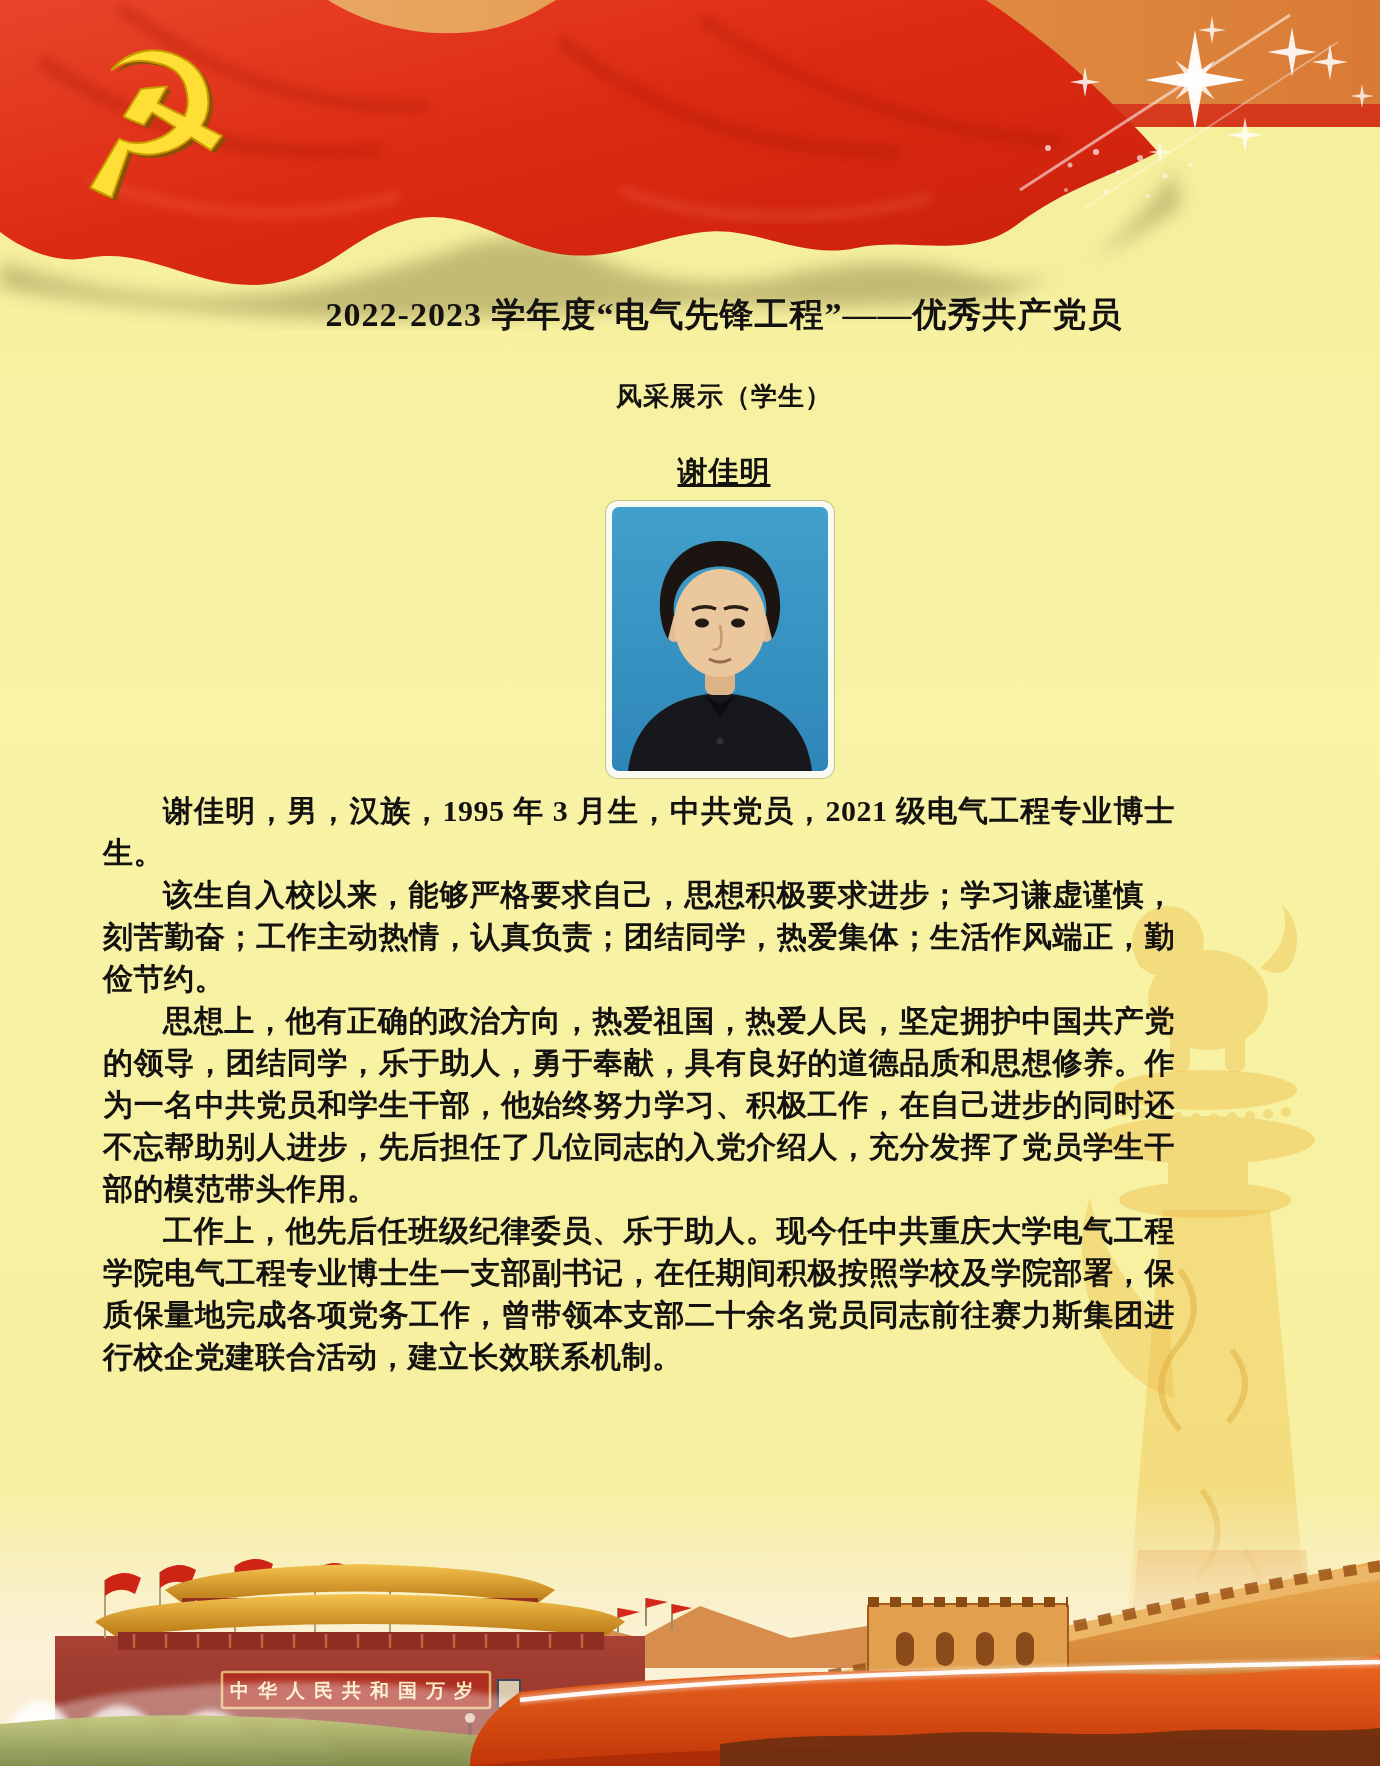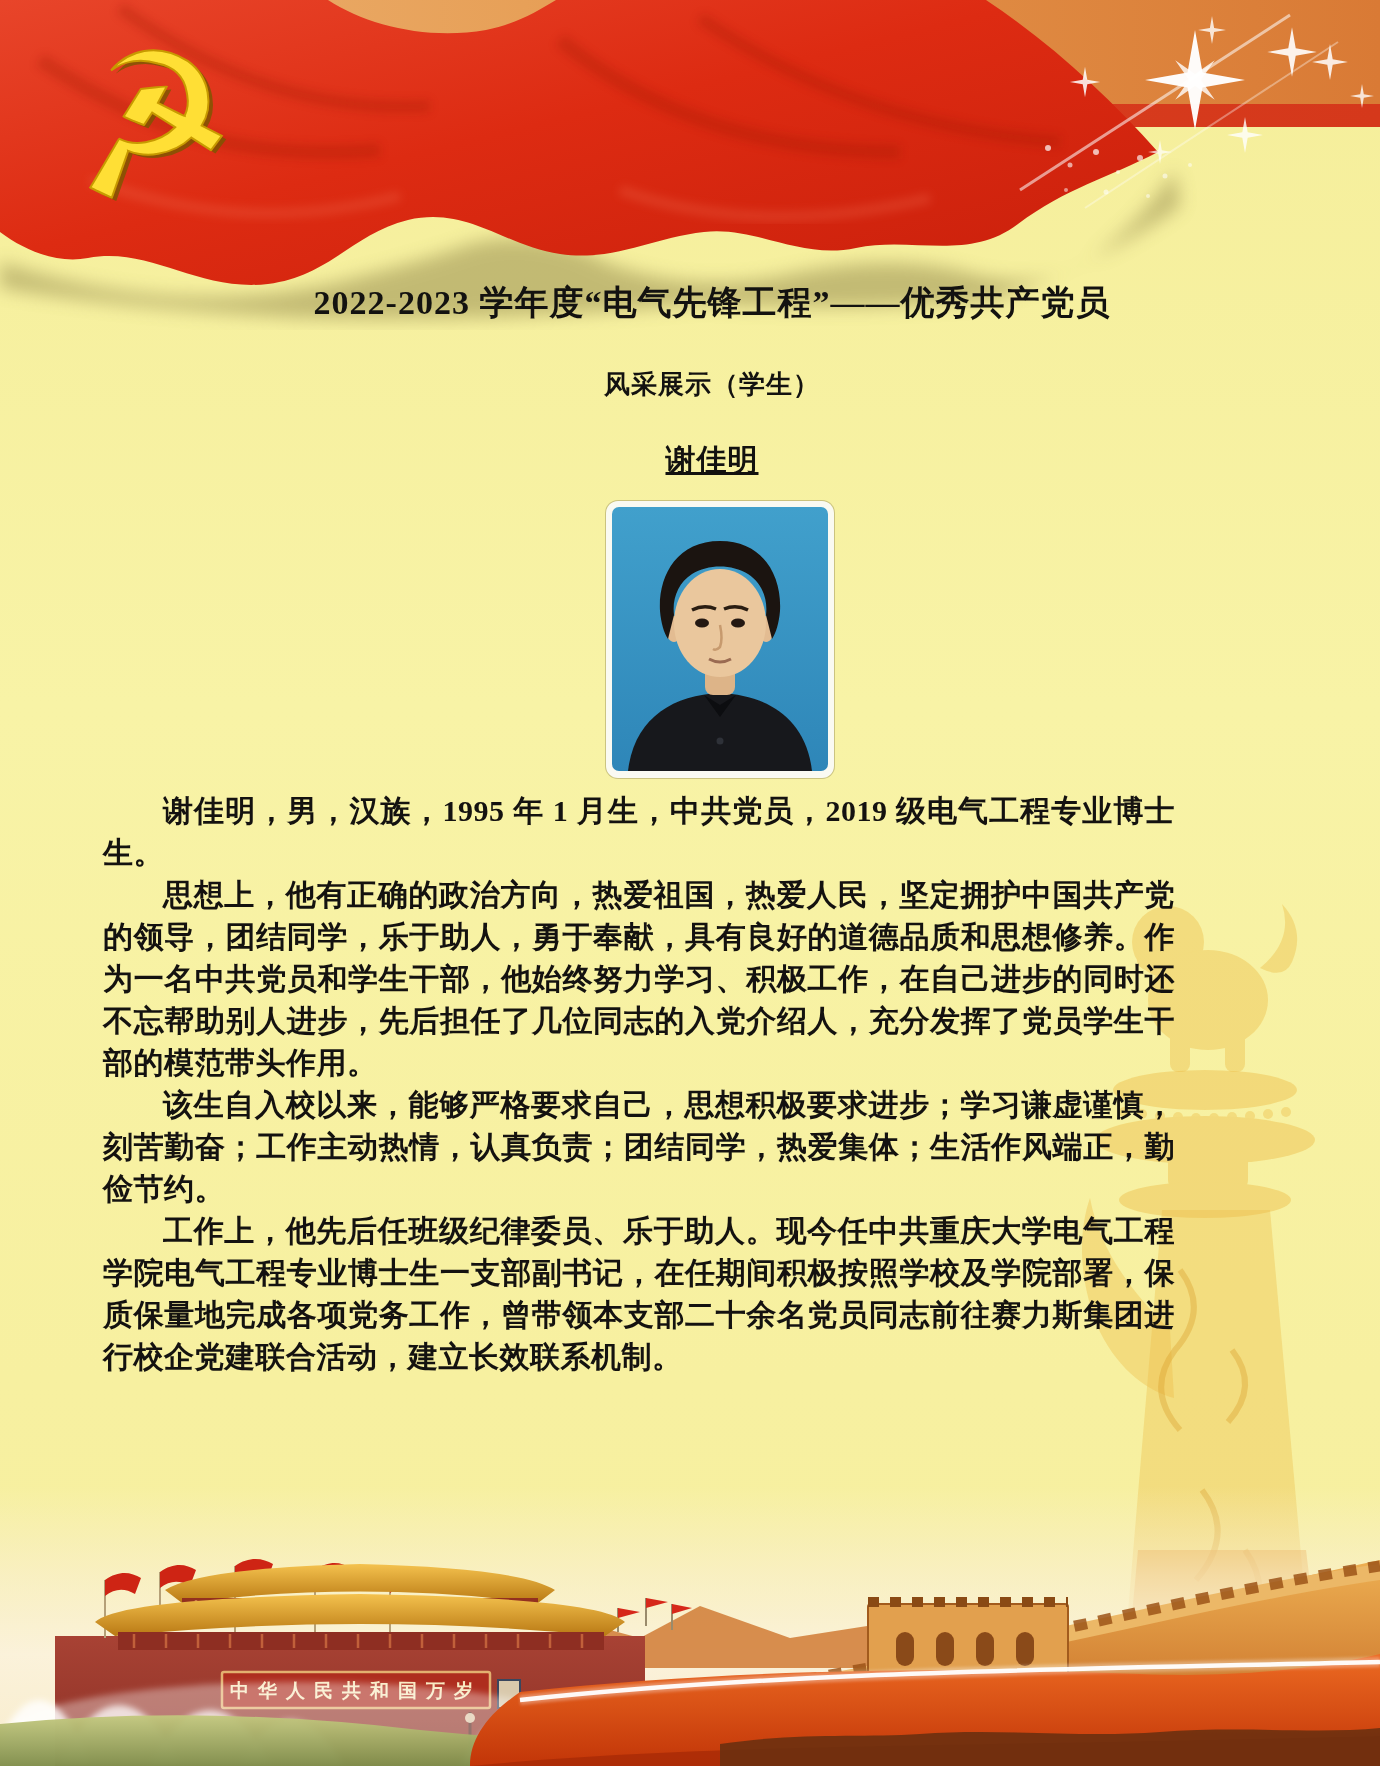--- a/index.html
+++ b/index.html
@@ -11,21 +11,21 @@
   
   .band-orange { position:absolute; top:0; left:0; width:100%; height:104px; z-index:2;
     background:linear-gradient(90deg,#ECB271 0%,#E7A058 38%,#E18F46 62%,#D97A35 100%); }
   .band-red { position:absolute; top:104px; left:0; width:100%; height:23px; z-index:2;
     background:linear-gradient(90deg,#DC4523,#D5381B); }
   .flag-svg { position:absolute; top:0; left:0; z-index:4; }
   .sparkle-svg { position:absolute; top:0; left:860px; z-index:5; }
   
   .title1,.title2,.person-name {
     position:absolute; left:712px; transform:translateX(-50%);
-    white-space:nowrap; font-weight:bold; color:#131210; z-index:6; margin:0;
+    white-space:nowrap; font-weight:bold; color:#131210; z-index:6; margin:12px;
     letter-spacing:1px;
   }
   .title1 { top:280px; font-size:34px; }
   .title2 { top:367px; font-size:26px; }
   .person-name { top:440px; font-size:30px;text-decoration:underline; }
   
   .photo-frame { position:absolute; left:606px; top:501px; width:228px; height:277px;
     background:#FAFAF2; border-radius:12px; padding:6px; box-sizing:border-box; z-index:6;
     box-shadow:0 0 0 1px rgba(120,110,60,.35); margin:0; }
   .photo-frame svg { display:block; border-radius:7px; }
@@ -321,19 +321,19 @@
       <path d="M112,102 q12,-5 24,1" stroke="#2A1D12" stroke-width="3.5" fill="none"></path>
       <ellipse cx="90" cy="116" rx="7" ry="4.5" fill="#241812"></ellipse>
       <ellipse cx="126" cy="116" rx="7" ry="4.5" fill="#241812"></ellipse>
 
       <path d="M108,118 q3,14 0,22 q-4,4 -7,2" stroke="#C79A6E" stroke-width="2.5" fill="none"></path>
       <path d="M97,152 q11,6 22,0" stroke="#9A6B52" stroke-width="3" fill="none"></path>
     </svg>
   </figure>
 
   <article class="bio">
-    <p>谢佳明，男，汉族，1995 年 1 月生，中共党员，2019 级电气工程专业博士生。</p>
+    <p>谢佳明，男，汉族，1995 年 3 月生，中共党员，2021 级电气工程专业博士生。</p>
+    <p>该生自入校以来，能够严格要求自己，思想积极要求进步；学习谦虚谨慎，刻苦勤奋；工作主动热情，认真负责；团结同学，热爱集体；生活作风端正，勤俭节约。</p>
     <p>思想上，他有正确的政治方向，热爱祖国，热爱人民，坚定拥护中国共产党的领导，团结同学，乐于助人，勇于奉献，具有良好的道德品质和思想修养。作为一名中共党员和学生干部，他始终努力学习、积极工作，在自己进步的同时还不忘帮助别人进步，先后担任了几位同志的入党介绍人，充分发挥了党员学生干部的模范带头作用。</p>
-    <p>该生自入校以来，能够严格要求自己，思想积极要求进步；学习谦虚谨慎，刻苦勤奋；工作主动热情，认真负责；团结同学，热爱集体；生活作风端正，勤俭节约。</p>
     <p>工作上，他先后任班级纪律委员、乐于助人。现今任中共重庆大学电气工程学院电气工程专业博士生一支部副书记，在任期间积极按照学校及学院部署，保质保量地完成各项党务工作，曾带领本支部二十余名党员同志前往赛力斯集团进行校企党建联合活动，建立长效联系机制。</p>
   </article>
 
 </div>
 
 </body></html>

